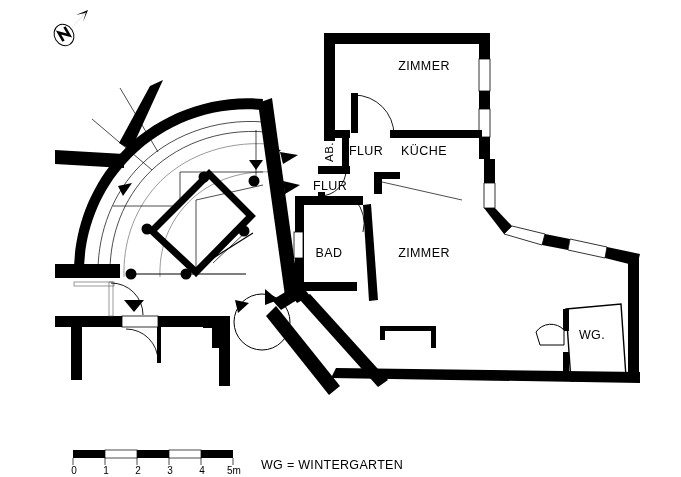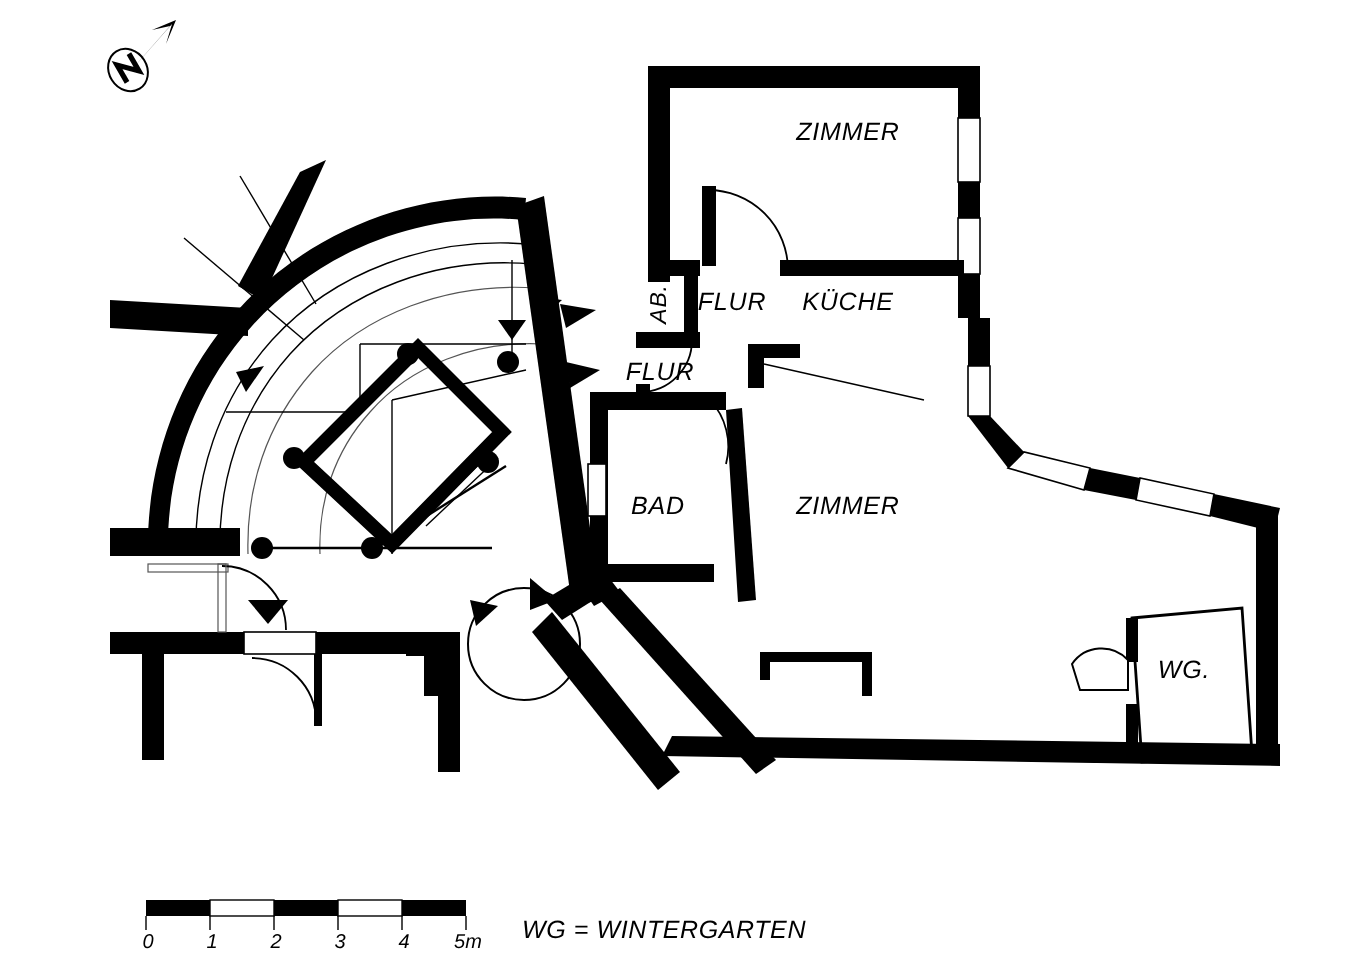--- a/index.html
+++ b/index.html
@@ -12,21 +12,20 @@
     height: 477px;
     font-family: "Liberation Sans", sans-serif;
     overflow: hidden;
     position: relative;
   }
   #plan-root {
     position: absolute;
     left: 0; top: 0;
     width: 681px;
     height: 477px;
-    font-style: italic;
   }
   svg.plan {
     display: block;
     width: 681px;
     height: 477px;
     background: #ffffff;
   }
   .roomlabel {
     font-family: "Liberation Sans", sans-serif;
     font-size: 12.5px;

